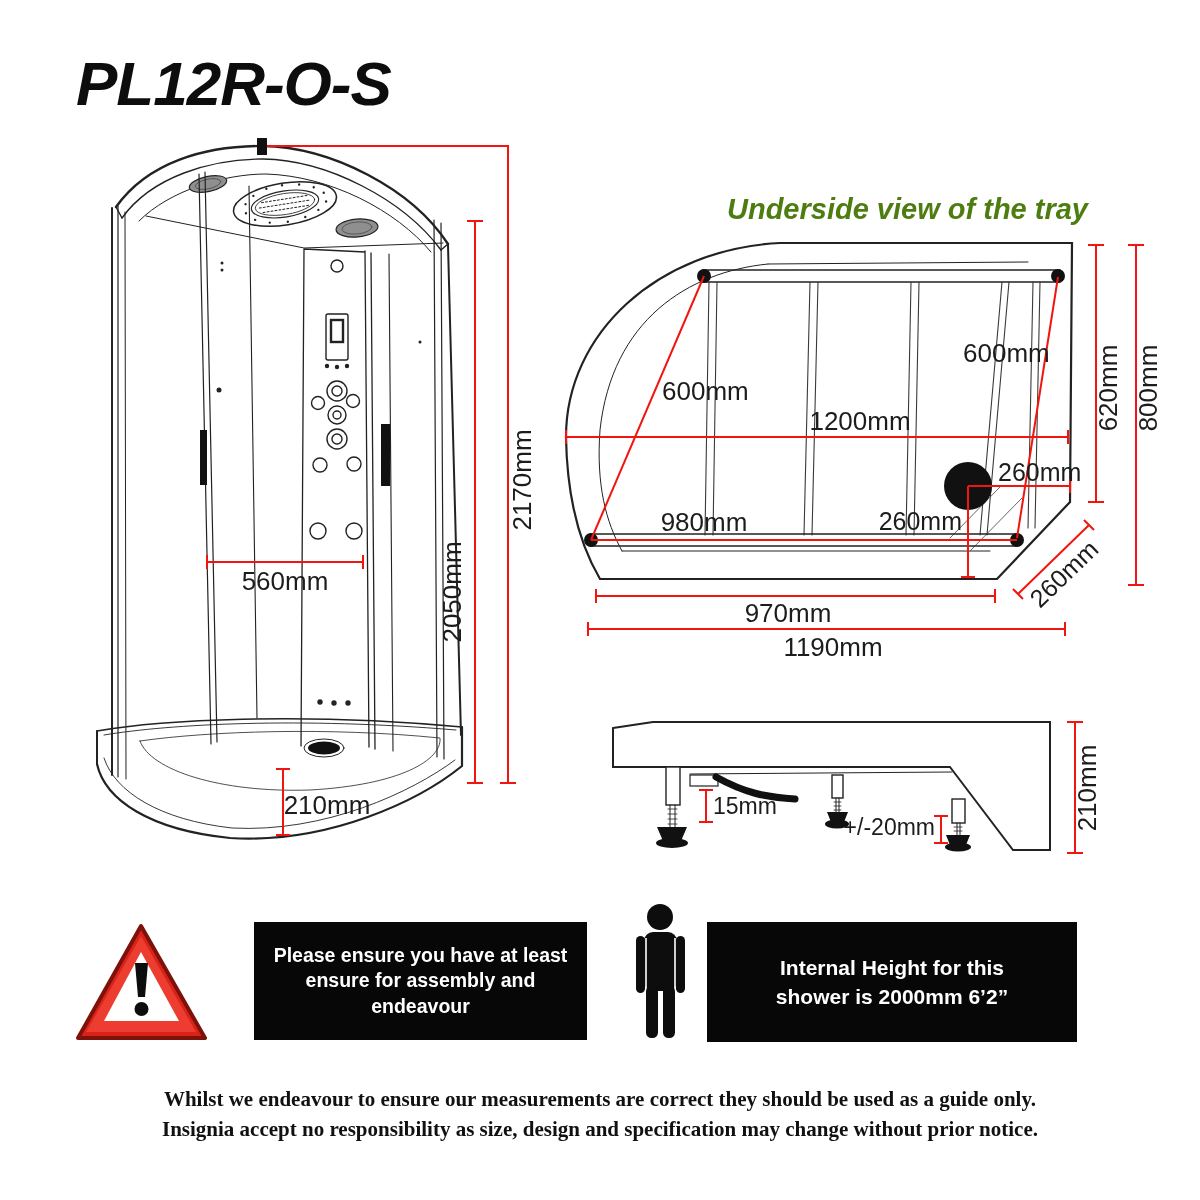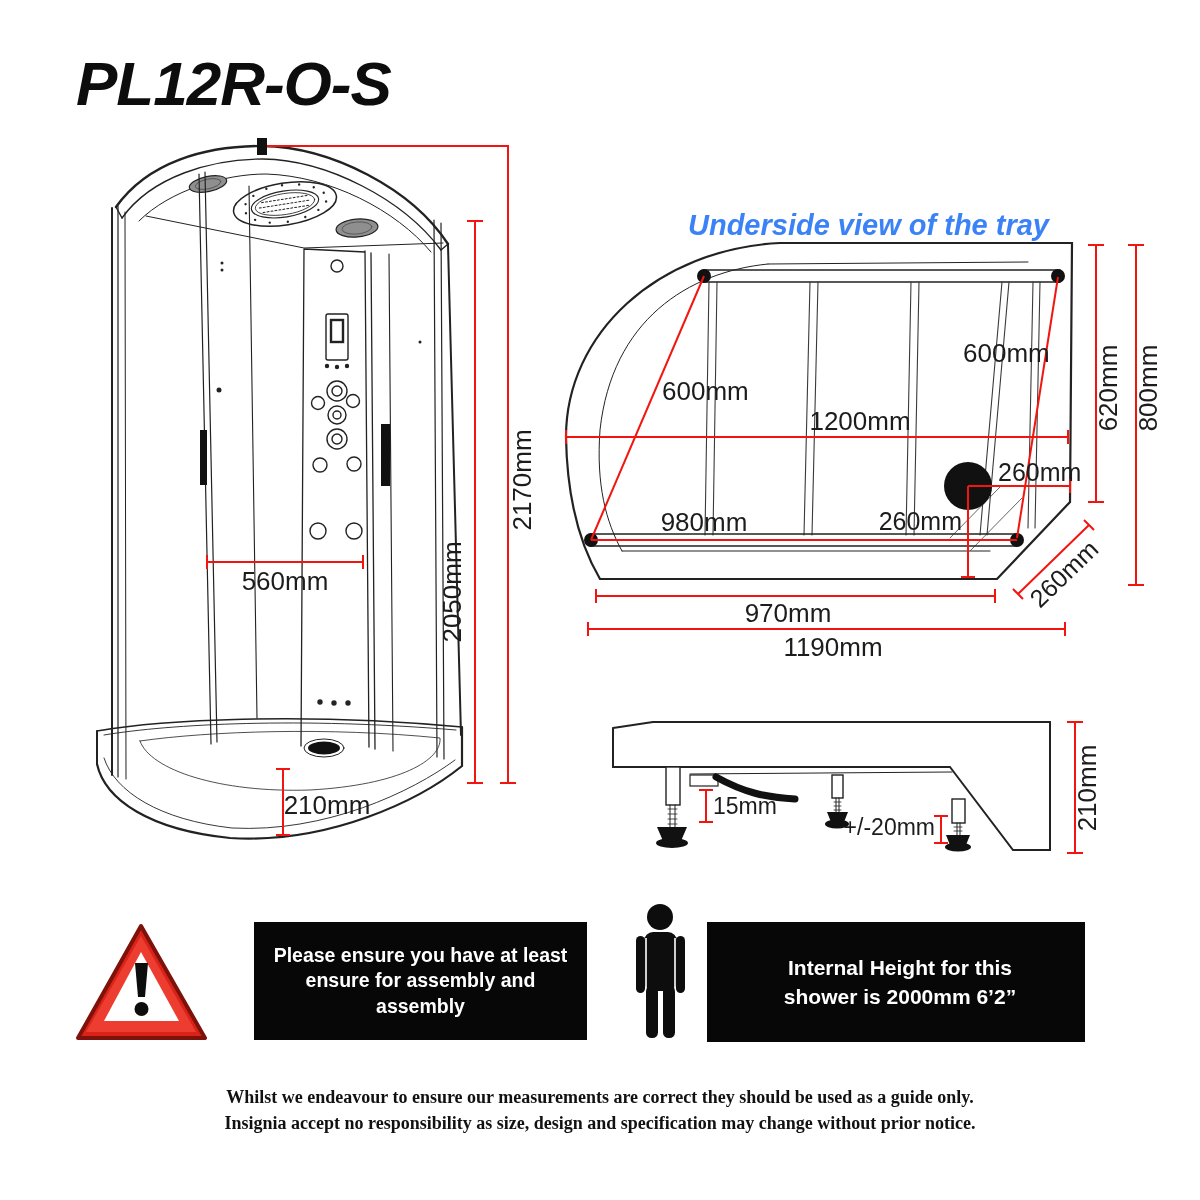--- a/index.html
+++ b/index.html
@@ -5,30 +5,30 @@
   html,body{margin:0;padding:0;background:#ffffff;}
   #stage{position:relative;width:1200px;height:1200px;background:#fff;overflow:hidden;
          font-family:"Liberation Sans",sans-serif;}
   #art{position:absolute;left:0;top:0;}
   #art text{font-family:"Liberation Sans",sans-serif;fill:#1c1c1c;}
   .dim-label{font-size:26px;}
   .dim-label-sm{font-size:25px;}
   .dim-label-xs{font-size:23px;}
   #page-title{position:absolute;left:76px;top:48px;font-size:62px;font-weight:800;
               font-style:italic;color:#0d0d0d;letter-spacing:-1px;}
-  #tray-view-title{position:absolute;left:688px;top:193px;width:400px;text-align:left;
-              font-size:29px;font-style:italic;font-weight:600;color:#3b82f6;margin-top:16px;}
+  #tray-view-title{position:absolute;left:688px;top:193px;width:400px;text-align:right;
+              font-size:29px;font-style:italic;font-weight:600;color:#4d7c0f;}
   .notice-box{position:absolute;background:#070707;color:#fff;display:flex;
               flex-direction:column;align-items:center;justify-content:center;
               text-align:center;font-weight:bold;}
   #clearance-box{left:220px;top:922px;width:333px;height:118px;font-size:19.5px;line-height:1.3;margin-left:34px;}
-  #height-box{left:707px;top:922px;width:370px;height:120px;font-size:21px;line-height:1.4;padding-left:8px;}
+  #height-box{left:707px;top:922px;width:370px;height:120px;font-size:21px;line-height:1.4;}
   #footer{position:absolute;left:0;top:1085px;width:1200px;text-align:center;
           font-family:"Liberation Serif",serif;font-weight:bold;color:#111;
-          font-size:18px;line-height:1.42;}
+          font-size:21px;line-height:1.42;}
 </style>
 </head>
 <body>
 
 <div id="stage">
 
   <svg id="art" width="1200" height="1200" viewBox="0 0 1200 1200">
 
     <g stroke="#222" fill="none" stroke-linecap="round">
 
@@ -246,21 +246,21 @@
     </g>
   </svg>
 
   <div id="page-title">PL12R-O-S</div>
 
   <div id="tray-view-title">Underside view of the tray</div>
 
   <div id="clearance-box" class="notice-box">
     <span>Please ensure you have at least</span>
     <span>ensure for assembly and</span>
-    <span>assembly</span>
+    <span>endeavour</span>
   </div>
 
   <div id="height-box" class="notice-box">
     <span>Internal Height for this</span>
     <span>shower is 2000mm 6’2”</span>
   </div>
 
   <div id="footer">
     <div>Whilst we endeavour to ensure our measurements are correct they should be used as a guide only.</div>
     <div>Insignia accept no responsibility as size, design and specification may change without prior notice.</div>

